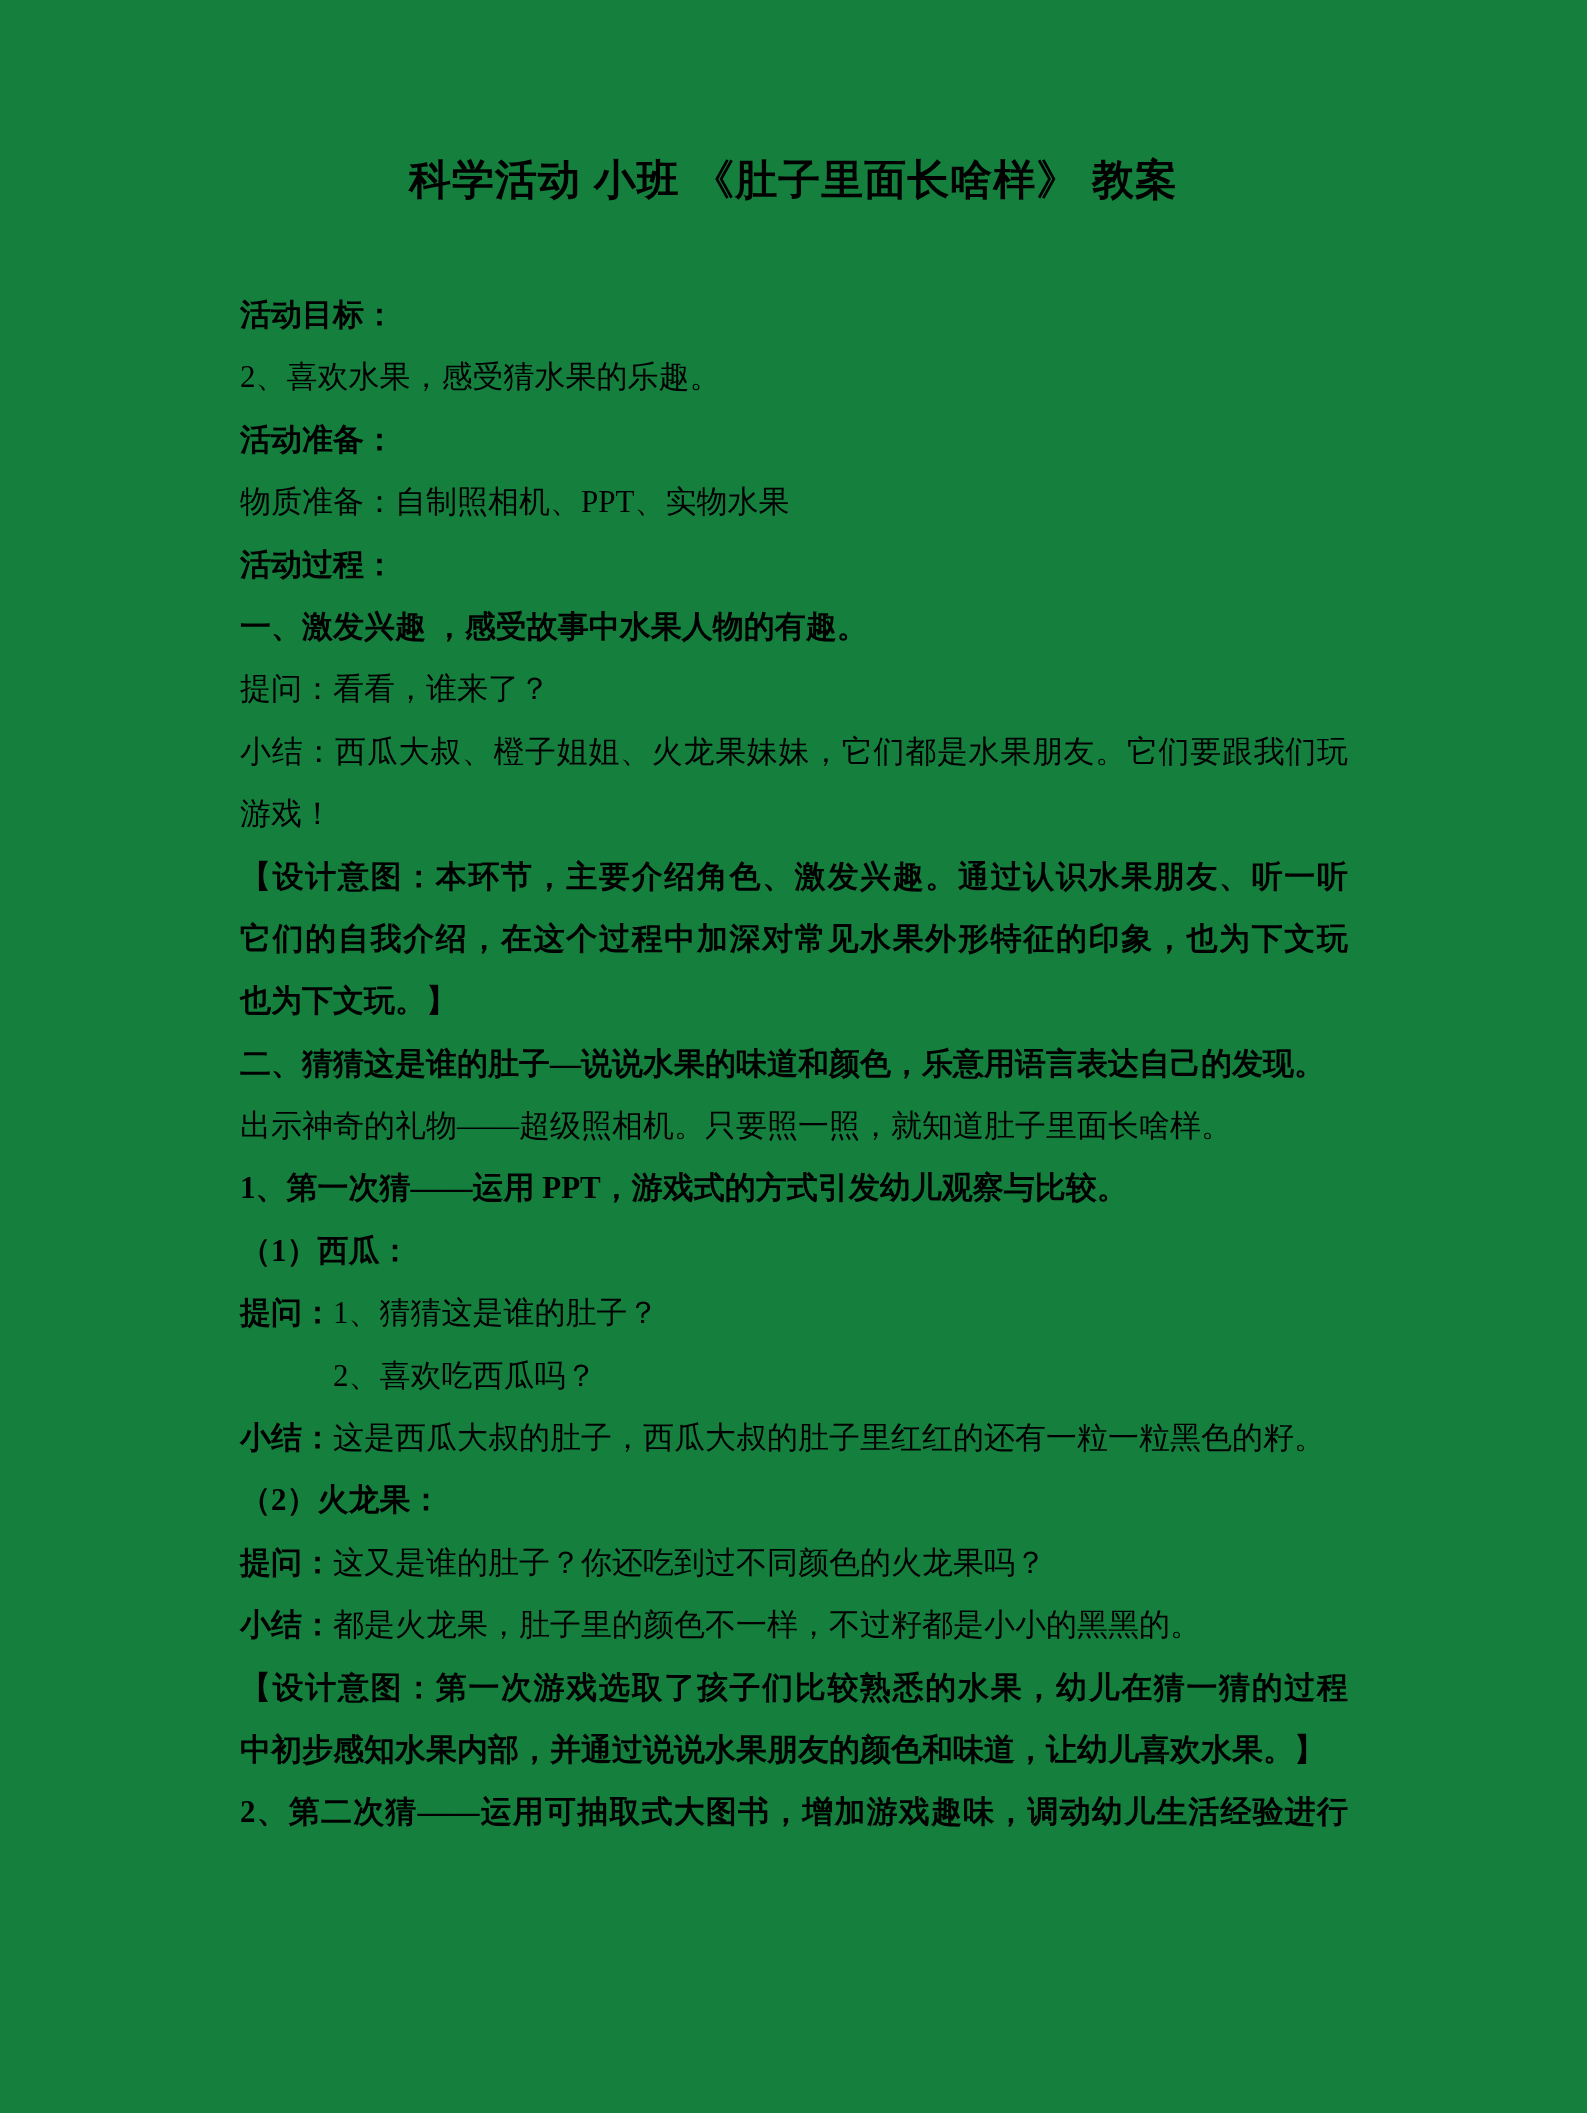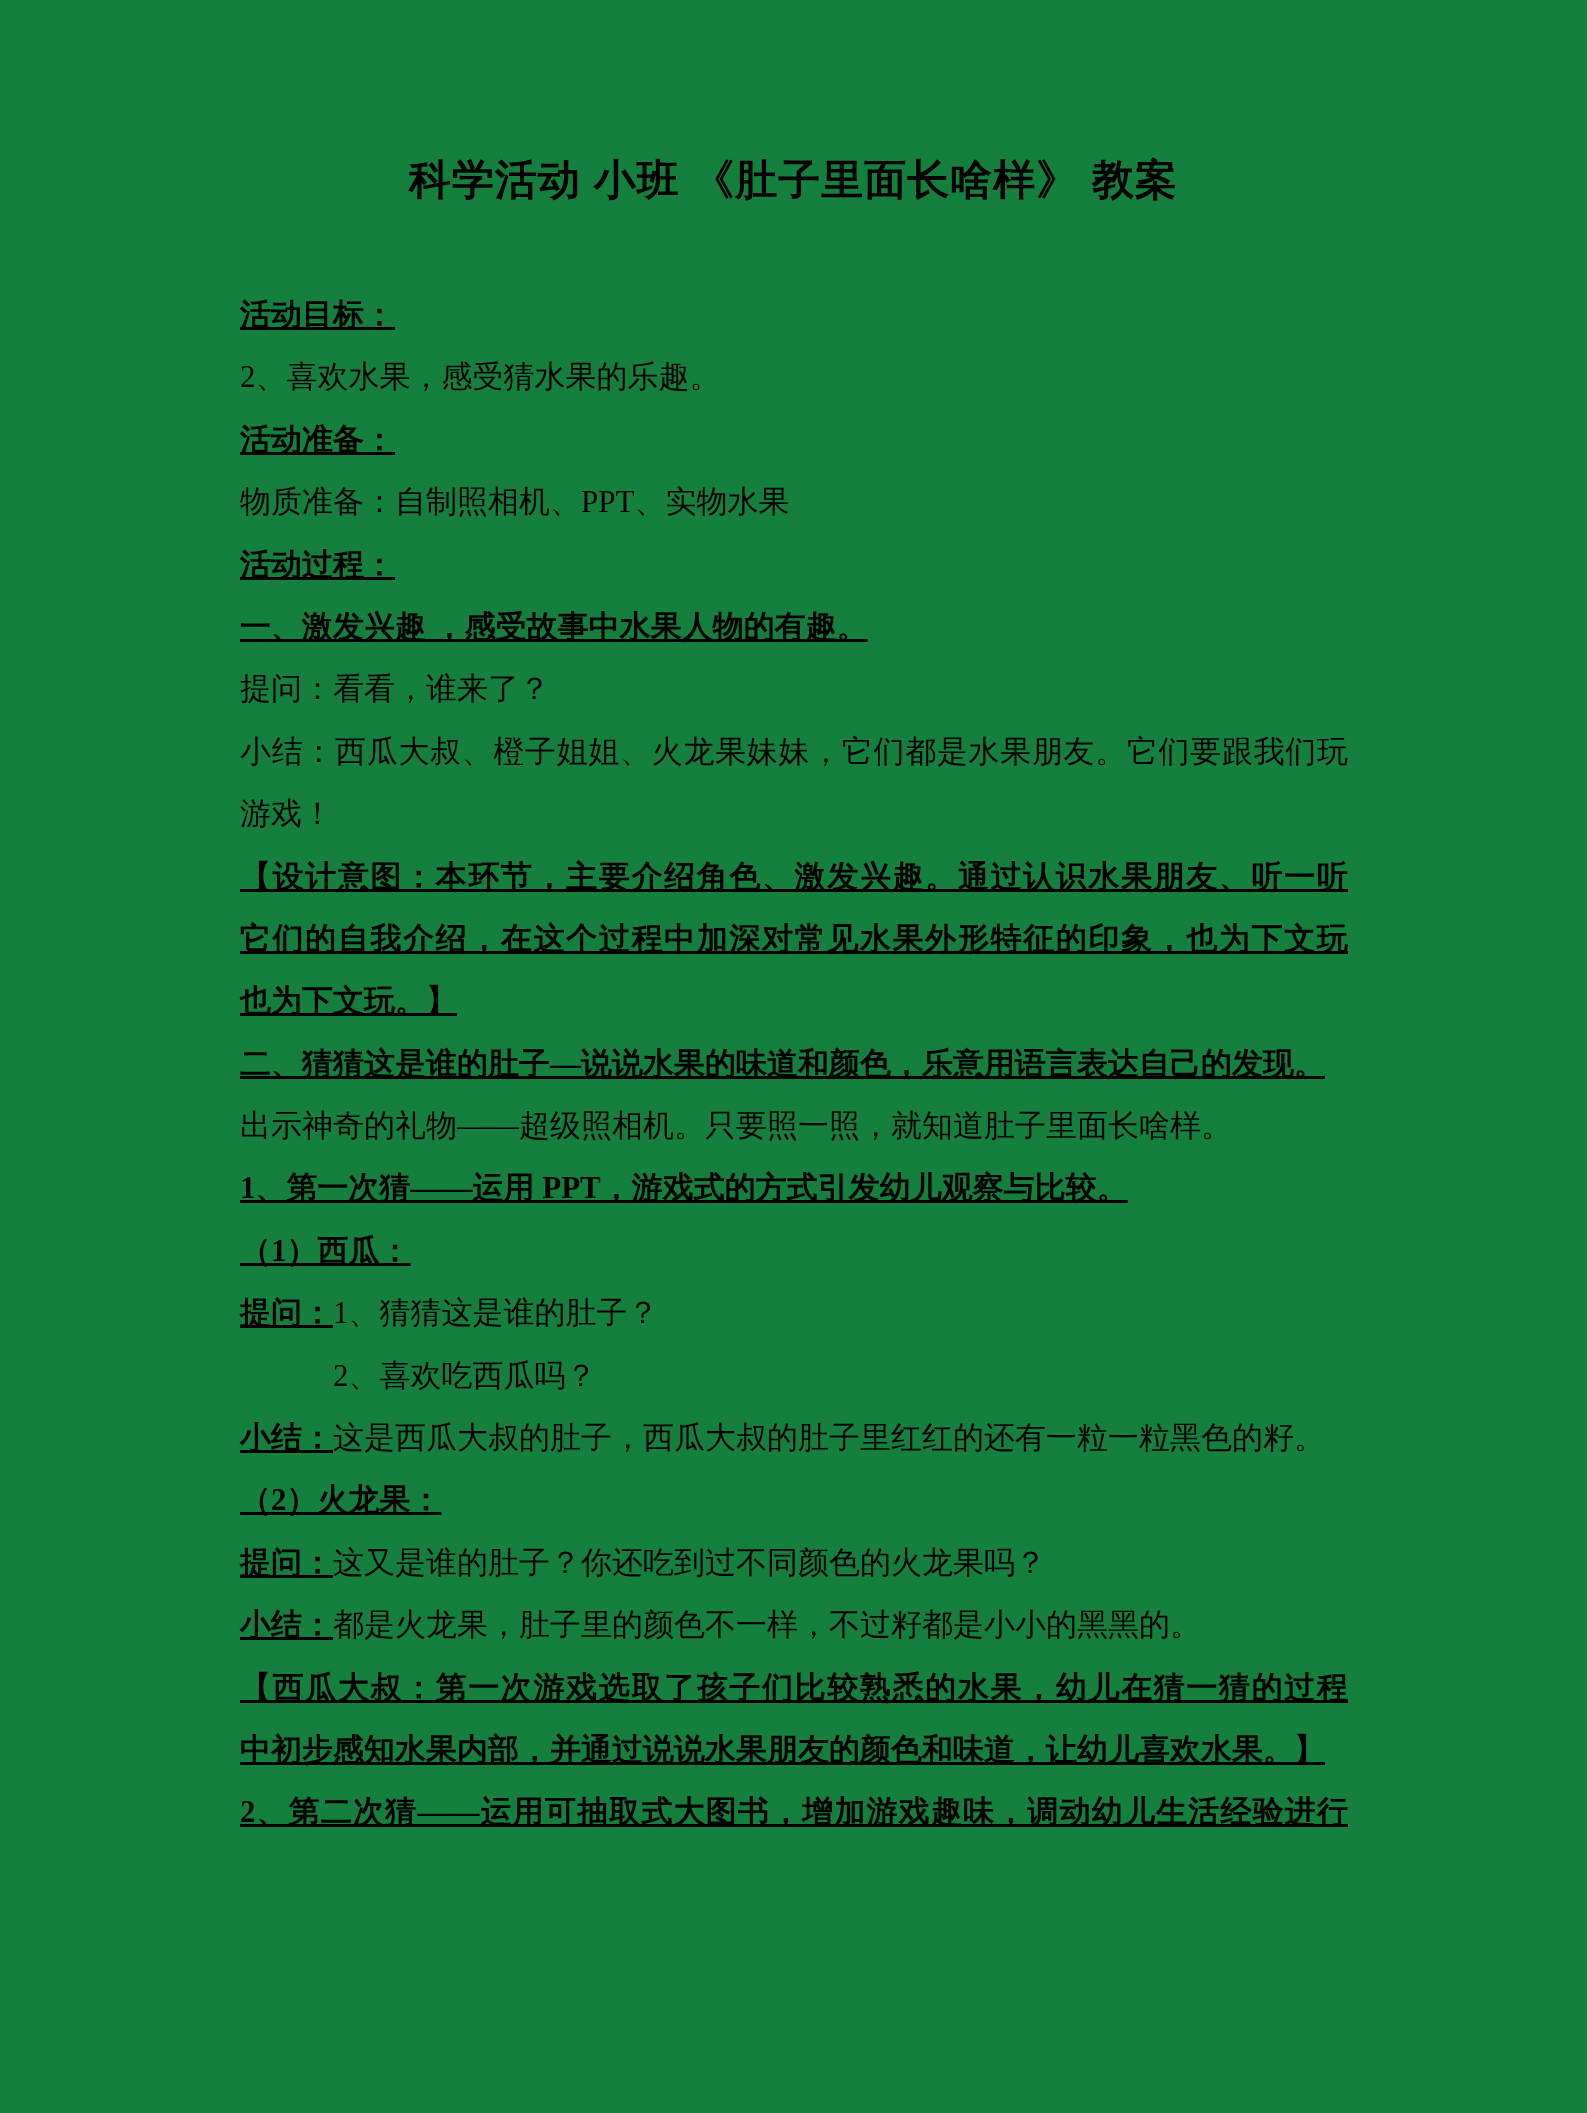--- a/index.html
+++ b/index.html
@@ -40,21 +40,21 @@
     white-space: pre;
     overflow: visible;
   }
   .line.fill {
     white-space: normal;
     text-align: justify;
     text-align-last: justify;
     overflow: hidden;
   }
   .seg { font-weight: 400; }
-  .seg.bold { font-weight: 700; text-decoration: underline; }
+  .seg.bold { font-weight: 700; }
 </style>
 </head>
 <body>
 
 <div class="page">
   <div class="doc-title">科学活动 小班 《肚子里面长啥样》 教案</div>
   <div class="doc-body">
       <div class="line"><span class="seg bold">活动目标：</span></div>
       <div class="line"><span class="seg">2、喜欢水果，感受猜水果的乐趣。</span></div>
       <div class="line"><span class="seg bold">活动准备：</span></div>
@@ -70,17 +70,17 @@
       <div class="line"><span class="seg bold">二、猜猜这是谁的肚子—说说水果的味道和颜色，乐意用语言表达自己的发现。</span></div>
       <div class="line"><span class="seg">出示神奇的礼物——超级照相机。只要照一照，就知道肚子里面长啥样。</span></div>
       <div class="line"><span class="seg bold">1、第一次猜——运用 PPT，游戏式的方式引发幼儿观察与比较。</span></div>
       <div class="line"><span class="seg bold">（1）西瓜：</span></div>
       <div class="line"><span class="seg bold">提问：</span><span class="seg">1、猜猜这是谁的肚子？</span></div>
       <div class="line" style="padding-left: 93px;"><span class="seg">2、喜欢吃西瓜吗？</span></div>
       <div class="line"><span class="seg bold">小结：</span><span class="seg">这是西瓜大叔的肚子，西瓜大叔的肚子里红红的还有一粒一粒黑色的籽。</span></div>
       <div class="line"><span class="seg bold">（2）火龙果：</span></div>
       <div class="line"><span class="seg bold">提问：</span><span class="seg">这又是谁的肚子？你还吃到过不同颜色的火龙果吗？</span></div>
       <div class="line"><span class="seg bold">小结：</span><span class="seg">都是火龙果，肚子里的颜色不一样，不过籽都是小小的黑黑的。</span></div>
-      <div class="line fill"><span class="seg bold">【西瓜大叔：第一次游戏选取了孩子们比较熟悉的水果，幼儿在猜一猜的过程</span></div>
+      <div class="line fill"><span class="seg bold">【设计意图：第一次游戏选取了孩子们比较熟悉的水果，幼儿在猜一猜的过程</span></div>
       <div class="line"><span class="seg bold">中初步感知水果内部，并通过说说水果朋友的颜色和味道，让幼儿喜欢水果。】</span></div>
       <div class="line fill"><span class="seg bold">2、第二次猜——运用可抽取式大图书，增加游戏趣味，调动幼儿生活经验进行</span></div>
     </div>
 </div>
 
 </body></html>

